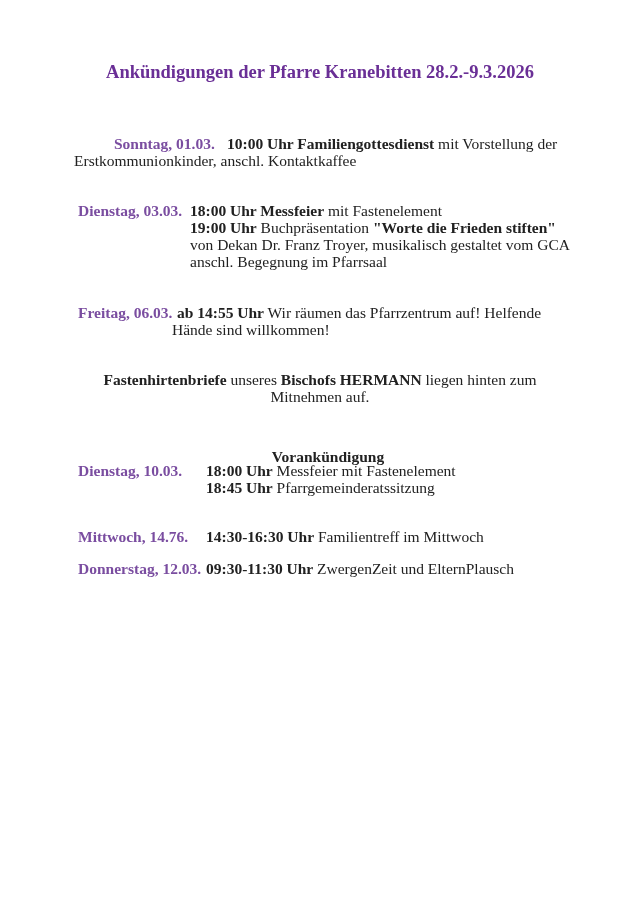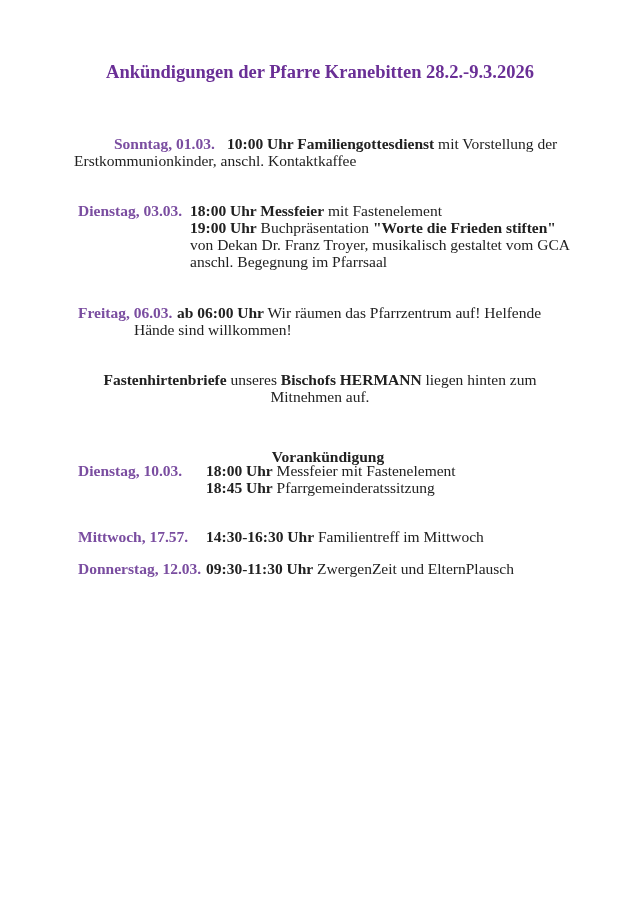--- a/index.html
+++ b/index.html
@@ -36,21 +36,21 @@
     color: var(--date-purple, #7a4da0);
     white-space: nowrap;
     vertical-align: top;
   }
   .b { font-weight: bold; }
   .w113 { width: 113px; }
   .w112 { width: 112px; }
   .w99  { width: 99px; }
   .w128 { width: 128px; }
   .ind112 { margin-left: 112px; }
-  .ind110 { margin-left: 56px; }
+  .ind110 { margin-left: 94px; }
   .ind128 { margin-left: 128px; }
   .pad4 { padding-left: 4px; margin-left: 36px; }
   .heading { font-weight: bold; margin: 8px; font-size: 15.5px; }
 </style>
 </head>
 <body>
 
 <div class="page">
 
   <h1 class="center-block title">Ankündigungen der Pfarre Kranebitten 28.2.-9.3.2026</h1>
@@ -65,21 +65,21 @@
     <div class="line"><span class="date w112">Dienstag, 03.03.</span><span class="b">18:00 Uhr Messfeier</span>
       <span>mit Fastenelement</span></div>
     <div class="line ind112"><span class="b">19:00 Uhr</span>
       <span>Buchpräsentation</span>
       <span class="b">"Worte die Frieden stiften"</span></div>
     <div class="line ind112"><span>von Dekan Dr. Franz Troyer, musikalisch gestaltet vom GCA</span></div>
     <div class="line ind112"><span>anschl. Begegnung im Pfarrsaal</span></div>
   </section>
 
   <section class="entry" style="top:304px; left:78px;">
-    <div class="line"><span class="date w99">Freitag, 06.03.</span><span class="b">ab 06:00 Uhr</span>
+    <div class="line"><span class="date w99">Freitag, 06.03.</span><span class="b">ab 14:55 Uhr</span>
       <span>Wir räumen das Pfarrzentrum auf! Helfende</span></div>
     <div class="line ind110"><span>Hände sind willkommen!</span></div>
   </section>
 
   <section class="center-block" style="top:371px;">
     <div class="line"><span class="b">Fastenhirtenbriefe</span>
       <span>unseres</span>
       <span class="b">Bischofs HERMANN</span>
       <span>liegen hinten zum</span></div>
     <div class="line"><span>Mitnehmen auf.</span></div>
@@ -88,21 +88,21 @@
   <h2 class="center-block heading" style="top:440px;">Vorankündigung</h2>
 
   <section class="entry" style="top:462px; left:78px;">
     <div class="line"><span class="date w128">Dienstag, 10.03.</span><span class="b">18:00 Uhr</span>
       <span>Messfeier mit Fastenelement</span></div>
     <div class="line ind128"><span class="b">18:45 Uhr</span>
       <span>Pfarrgemeinderatssitzung</span></div>
   </section>
 
   <section class="entry" style="top:528px; left:78px;">
-    <div class="line"><span class="date w128">Mittwoch, 17.57.</span><span class="b">14:30-16:30 Uhr</span>
+    <div class="line"><span class="date w128">Mittwoch, 14.76.</span><span class="b">14:30-16:30 Uhr</span>
       <span>Familientreff im Mittwoch</span></div>
   </section>
 
   <section class="entry" style="top:560px; left:78px;">
     <div class="line"><span class="date w128">Donnerstag, 12.03.</span><span class="b">09:30-11:30 Uhr</span>
       <span>ZwergenZeit und ElternPlausch</span></div>
   </section>
 
 </div>
 

